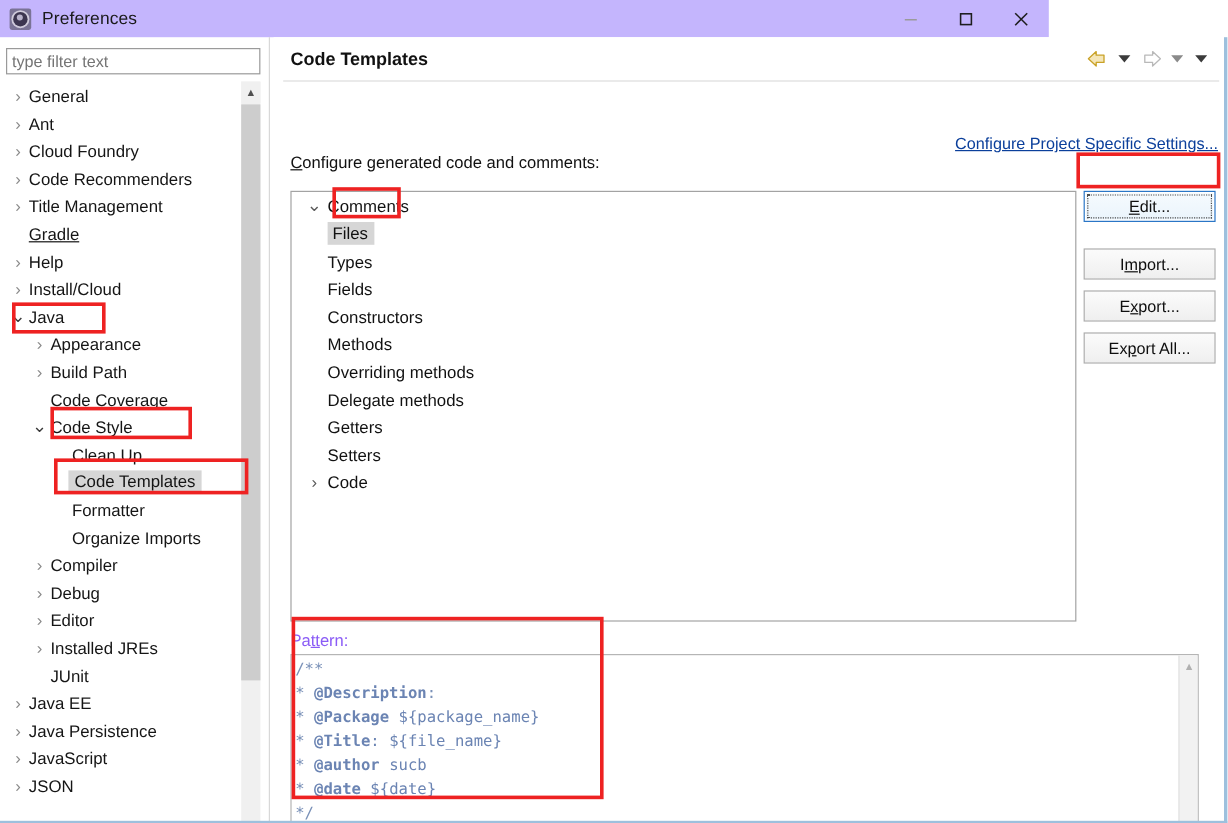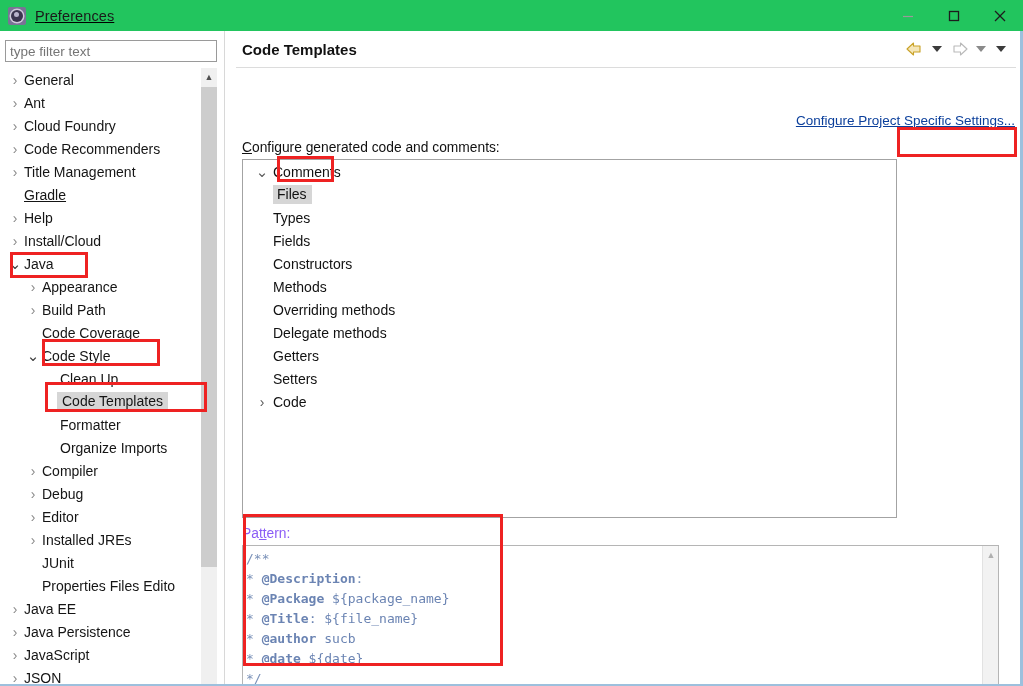--- a/index.html
+++ b/index.html
@@ -11,23 +11,23 @@
     overflow: hidden;
   }
   #app {
     position: relative;
     width: 1023px; height: 686px;
     background: #ffffff;
   }
 
   
   .titlebar {
-    position: absolute; left: 0; top: 0; width: 1023px; height: 31px;
-    background: #22c55e;
-    display: flex; align-items: center; text-decoration: underline;
+    position: absolute; left: 0; top: 0; width: 874px; height: 31px;
+    background: #c4b5fd;
+    display: flex; align-items: center;
   }
   .title-icon {
     width: 18px; height: 18px; margin-left: 8px; margin-right: 9px;
     position: relative;
     background: #7a7396;
     border-radius: 2px;
     flex: none;
   }
   .title-icon::before {
     content: ""; position: absolute; left: 3px; top: 3px;
@@ -137,21 +137,21 @@
 
   .link-row {
     position: absolute; right: 8px; top: 80px;
   }
   .proj-link {
     font-size: 13.5px; color: #0b3f9b; text-decoration: underline;
     cursor: pointer;
   }
 
   .section-label {
-    position: absolute; left: 14px; top: 109px;
+    position: absolute; left: 14px; top: 97px;
     font-size: 13.8px; color: #111;
   }
   .section-label u { text-decoration: underline; }
 
   
   .tbox {
     position: absolute; left: 14px; top: 128px; width: 655px; height: 359px;
     border: 1px solid #a3a3a3; background: #ffffff; overflow: hidden;
   }
   .c-item {
@@ -348,24 +348,20 @@
         <span class="arrow" style="font-size: 14px; color: rgb(138, 138, 138);">›</span>
         <span class="ti-lbl">Editor</span>
       </div>
       <div class="ti" style="padding-left: 20px;">
         <span class="arrow" style="font-size: 14px; color: rgb(138, 138, 138);">›</span>
         <span class="ti-lbl">Installed JREs</span>
       </div>
       <div class="ti" style="padding-left: 20px;">
         <span class="arrow"></span>
         <span class="ti-lbl">JUnit</span>
-      </div>
-      <div class="ti" style="padding-left: 20px;">
-        <span class="arrow"></span>
-        <span class="ti-lbl">Properties Files Edito</span>
       </div>
       <div class="ti" style="padding-left: 2px;">
         <span class="arrow" style="font-size: 14px; color: rgb(138, 138, 138);">›</span>
         <span class="ti-lbl">Java EE</span>
       </div>
       <div class="ti" style="padding-left: 2px;">
         <span class="arrow" style="font-size: 14px; color: rgb(138, 138, 138);">›</span>
         <span class="ti-lbl">Java Persistence</span>
       </div>
       <div class="ti" style="padding-left: 2px;">
@@ -446,20 +442,34 @@
         </div>
         <div class="c-item child" style="padding-left: 8px;">
           <span class="c-lbl">Setters</span>
         </div>
         <div class="c-item" style="padding-left: 8px;">
           <span class="arrow" style="font-size: 14px;">›</span>
           <span class="c-lbl">Code</span>
         </div>
       </div>
 
+    <div class="btncol" id="btn-col">
+        <div class="dbtn focused" style="margin-bottom: 22px;">
+          <span><u>E</u>dit...</span>
+        </div>
+        <div class="dbtn">
+          <span>I<u>m</u>port...</span>
+        </div>
+        <div class="dbtn">
+          <span>E<u>x</u>port...</span>
+        </div>
+        <div class="dbtn">
+          <span>Ex<u>p</u>ort All...</span>
+        </div>
+      </div>
 
     <div class="pattern-label"><span>Pa</span><u>tt</u><span>ern:</span></div>
 
     <div class="pattern-box">
       <div class="code" id="pattern-code"><div><span class="cm">/**</span></div><div><span class="cm">* </span><span class="tag">@Description</span><span class="cm">:</span></div><div><span class="cm">* </span><span class="tag">@Package</span><span class="var"> ${package_name}</span></div><div><span class="cm">* </span><span class="tag">@Title</span><span class="var">: ${file_name}</span></div><div><span class="cm">* </span><span class="tag">@author</span><span class="var"> sucb</span></div><div><span class="cm">* </span><span class="tag">@date</span><span class="var"> ${date}</span></div><div><span class="cm">*/</span></div></div>
       <div class="pscroll">
         <div class="up">▲</div>
       </div>
     </div>
   </div>

